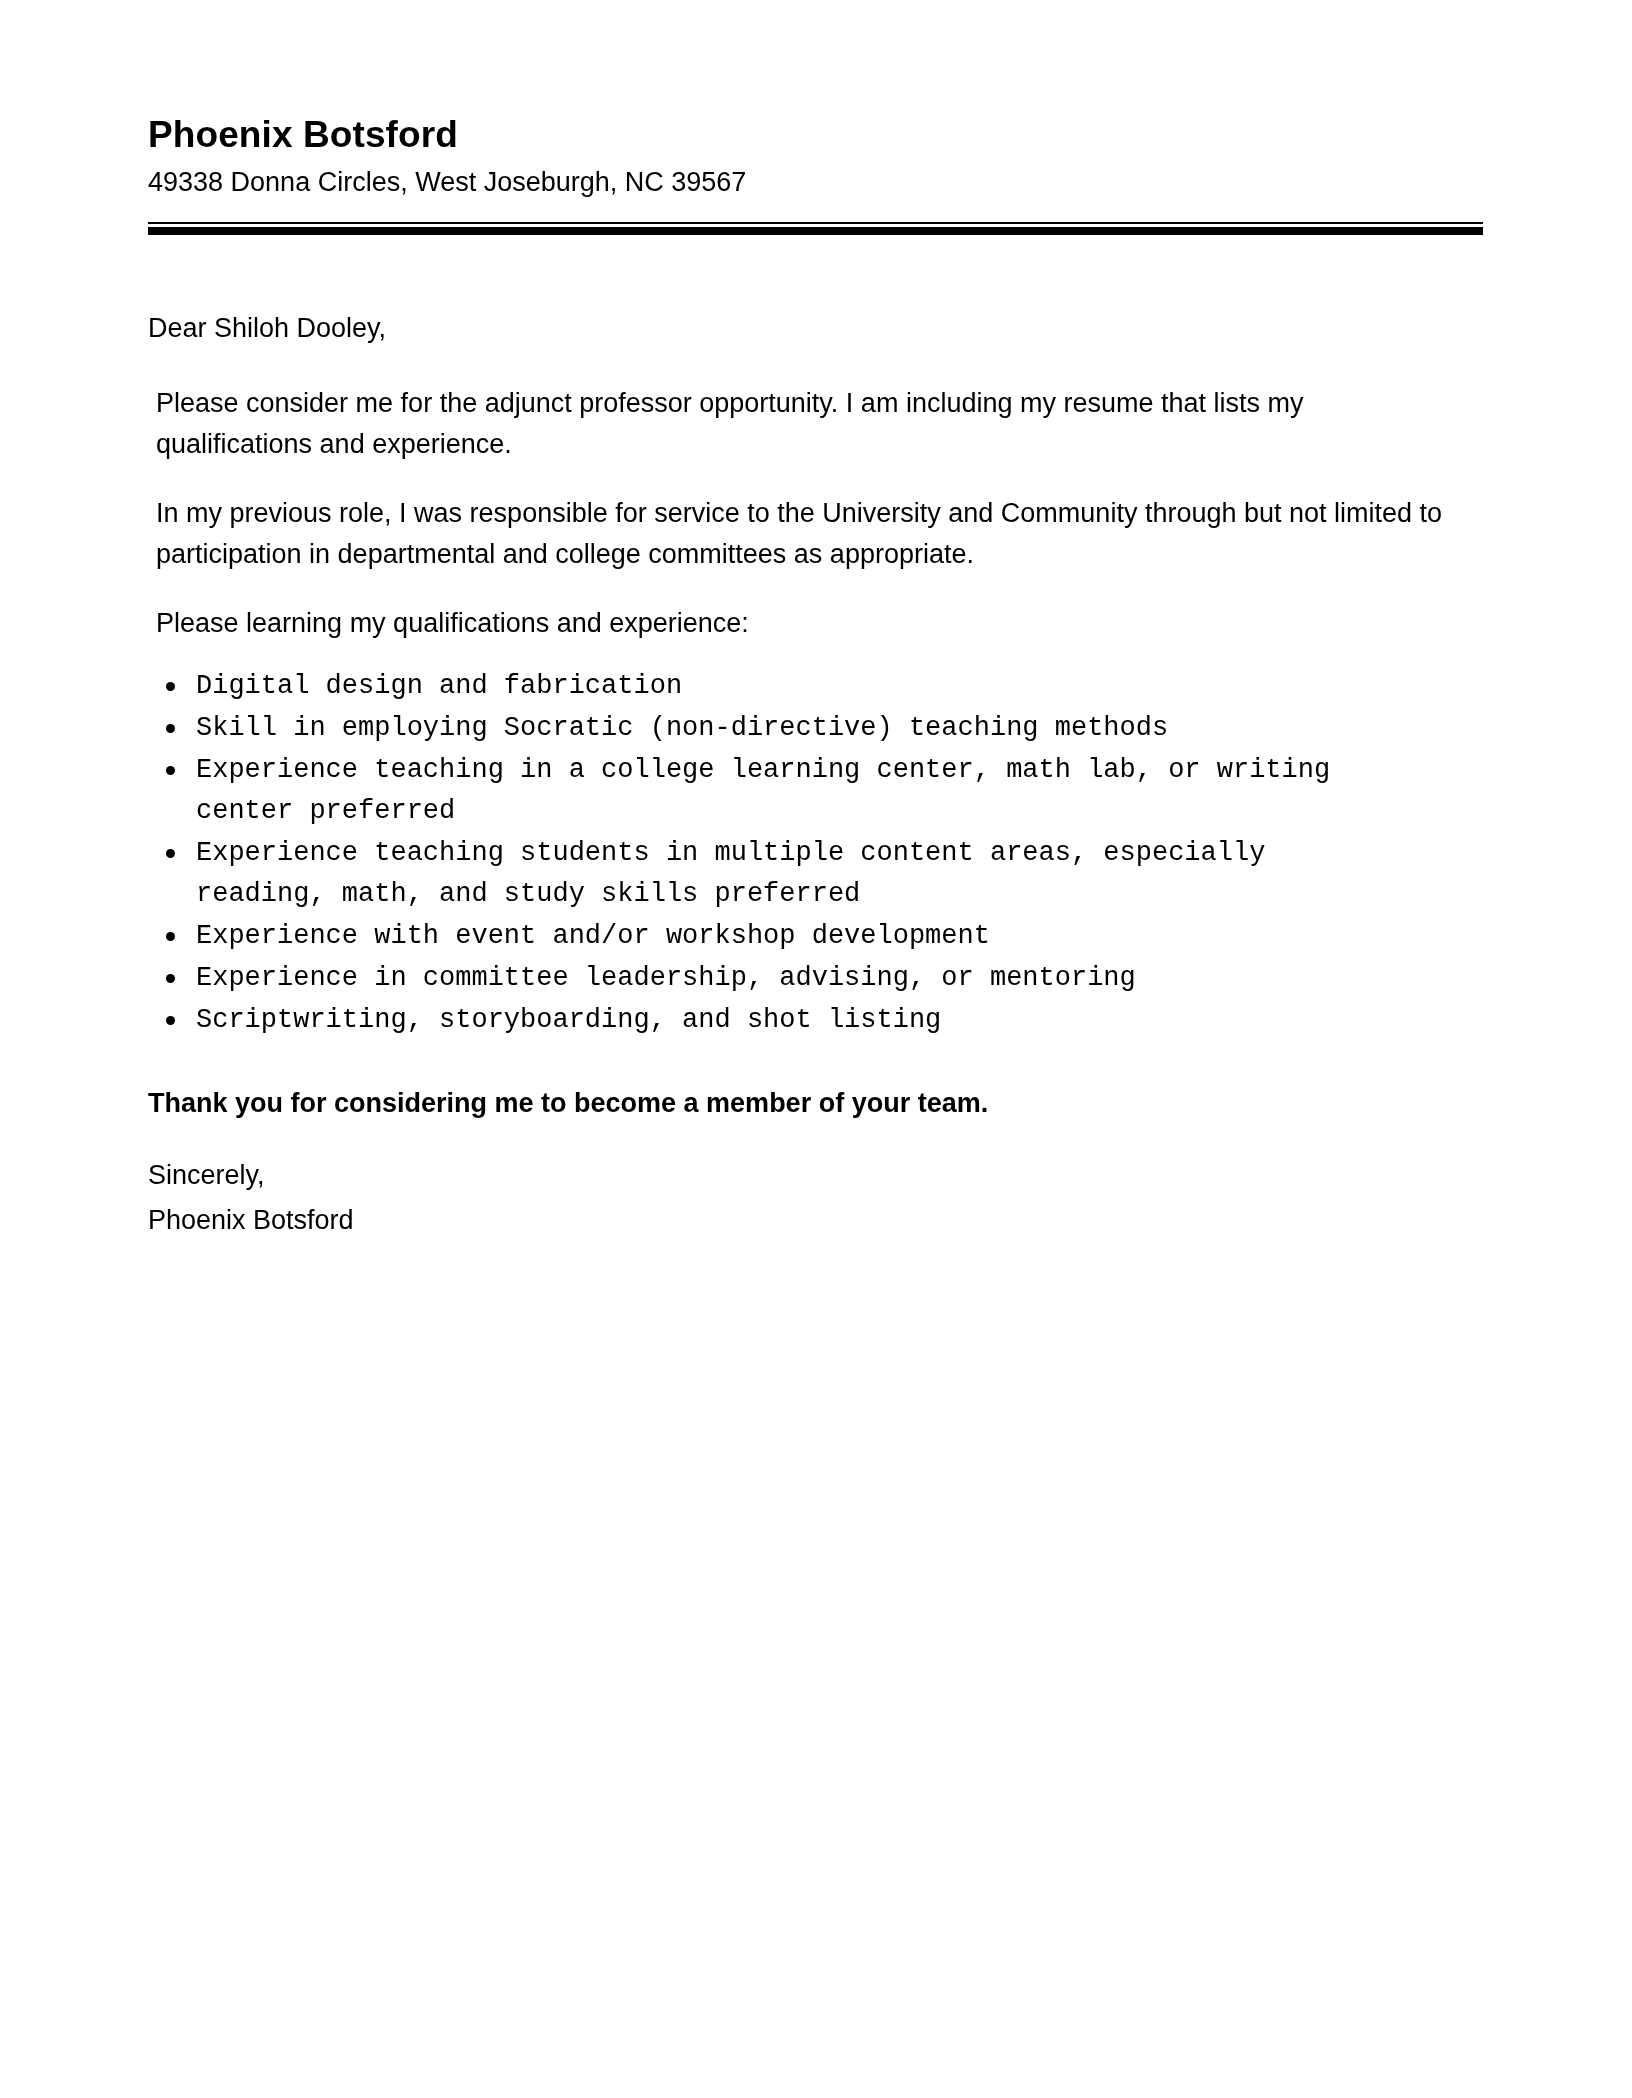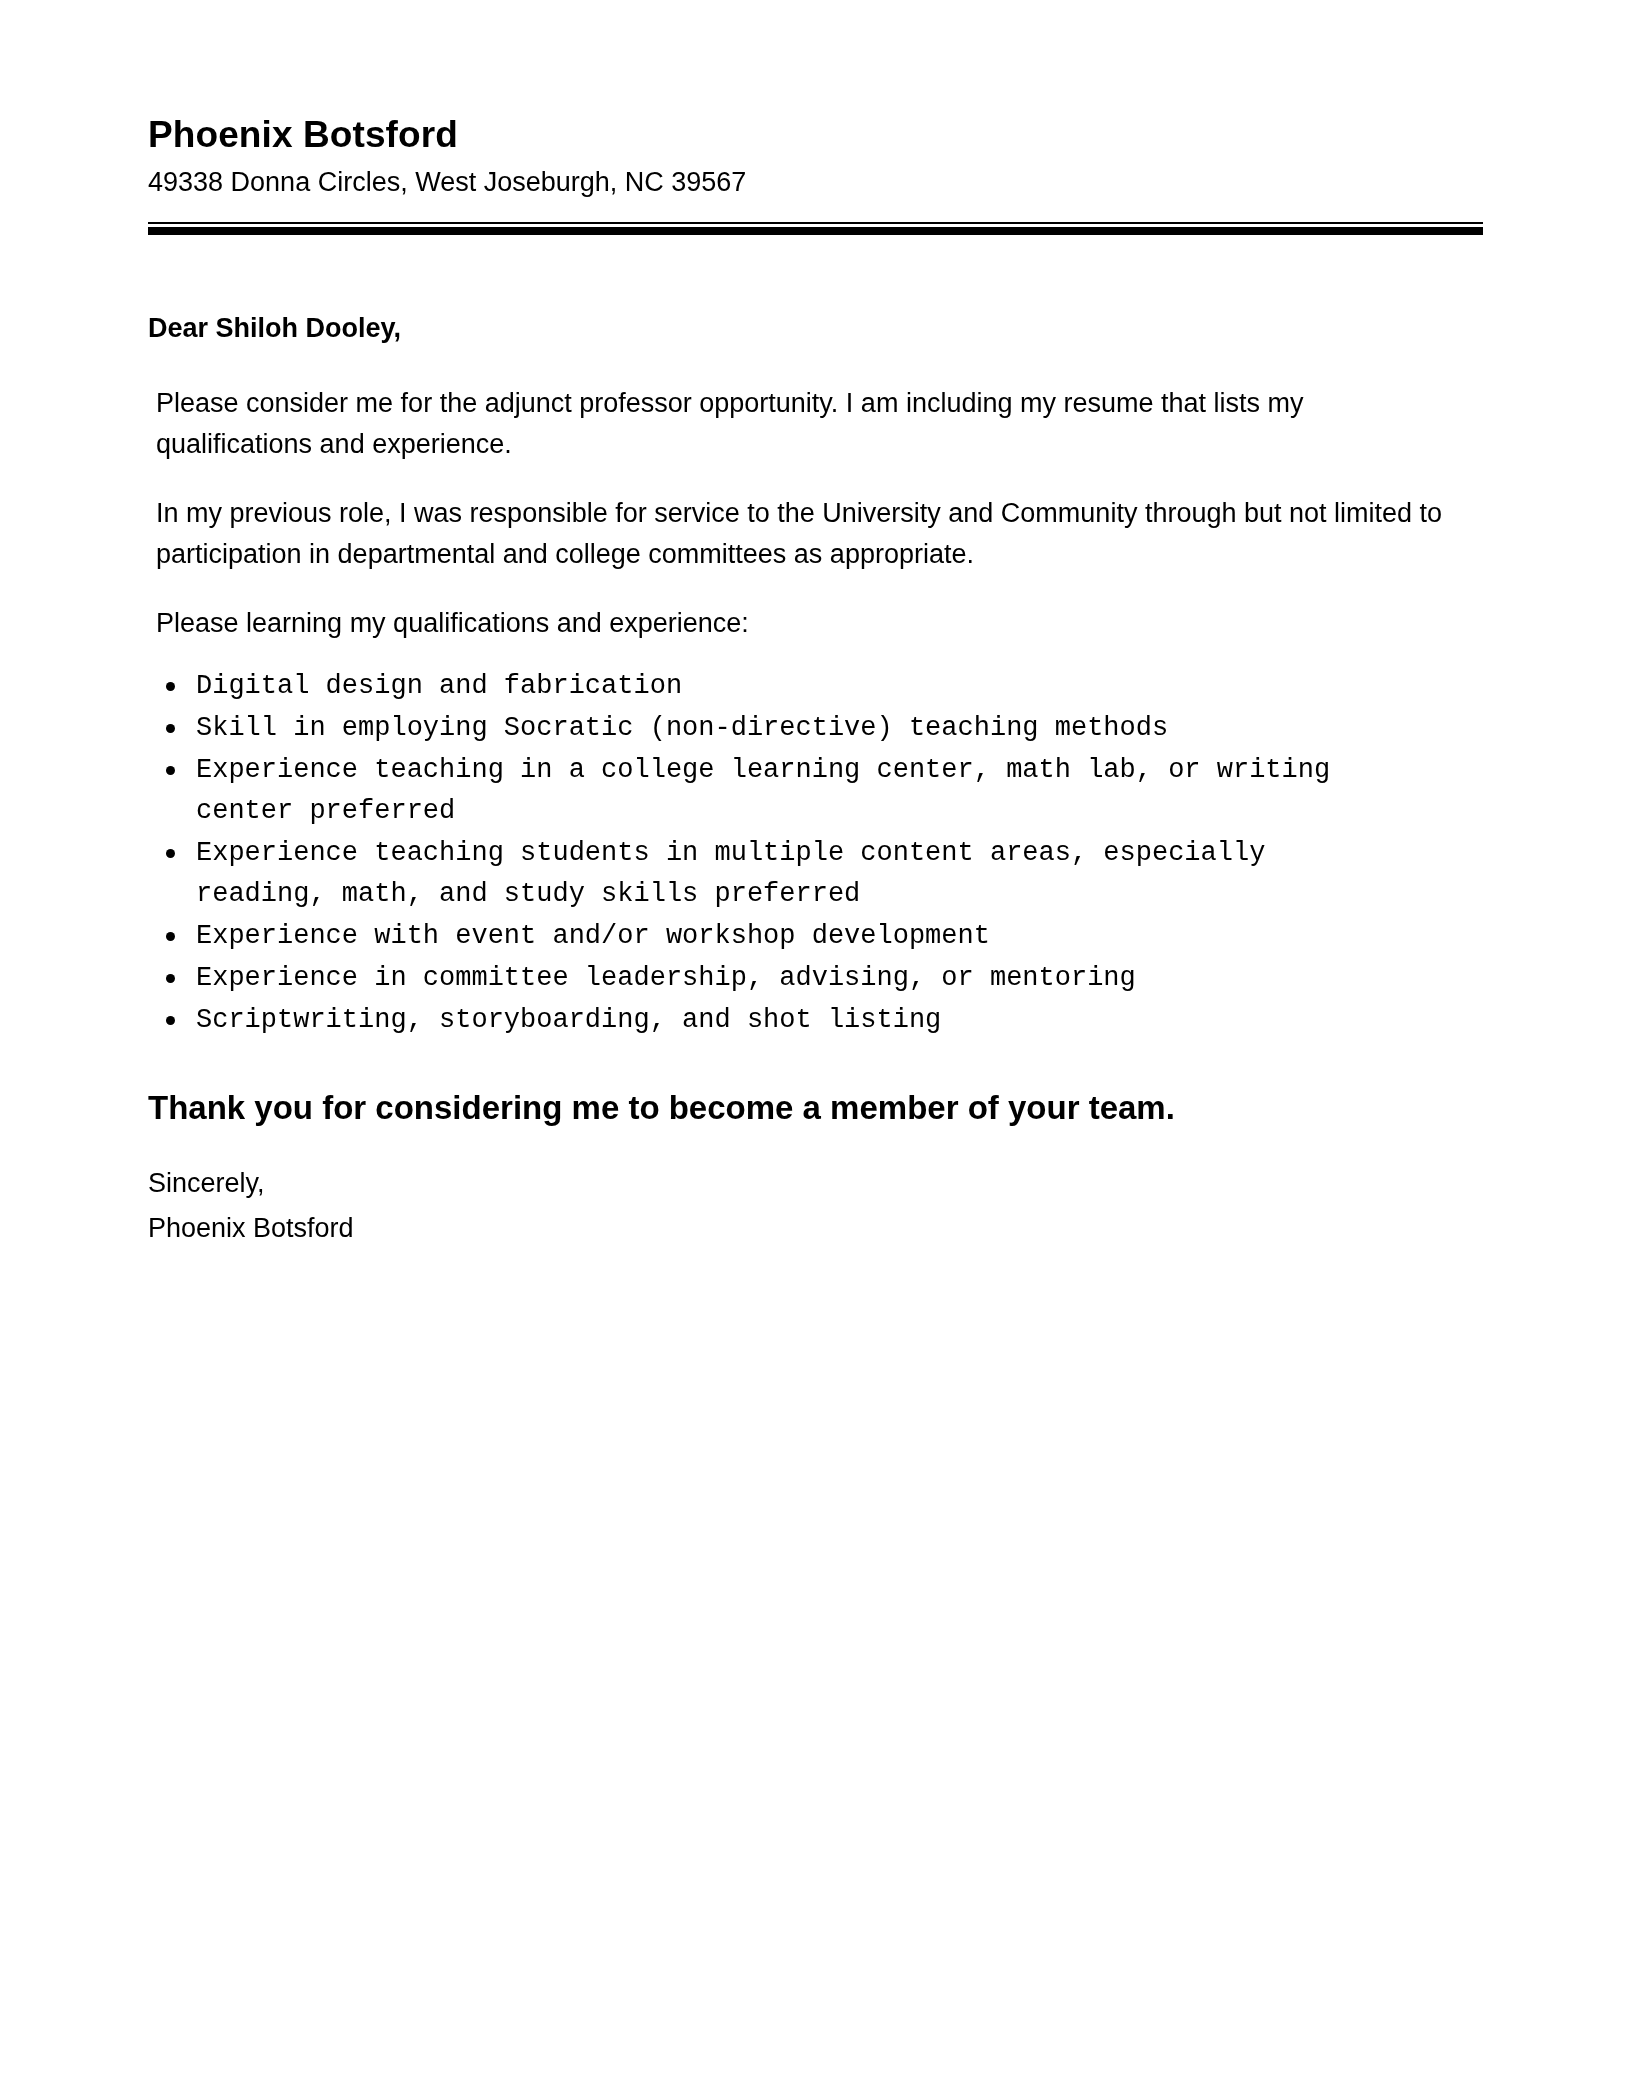--- a/index.html
+++ b/index.html
@@ -76,21 +76,21 @@
     width: 100%;
   }
 
   
   .body-block {
     margin-top: 74px;
     width: 1310px;
   }
   .salutation {
     font-size: 27px;
-    font-weight: bold;
+    font-weight: normal;
     line-height: 1.42;
     margin: 0 0 36px 0;
   }
   .para {
     font-size: 27px;
     font-weight: normal;
     line-height: 1.52;
     margin: 0 0 28px 8px;
     color: #000000;
   }
@@ -119,21 +119,21 @@
     left: 18px;
     top: 16px;
     width: 9px;
     height: 9px;
     border-radius: 50%;
     background: #000000;
   }
 
   
   .closing-bold {
-    font-size: 33px;
+    font-size: 27px;
     font-weight: bold;
     line-height: 1.45;
     margin: 42px 0 32px 0;
   }
   .sign-off {
     font-size: 27px;
     line-height: 1.52;
     margin: 0;
   }
   .sign-name {

